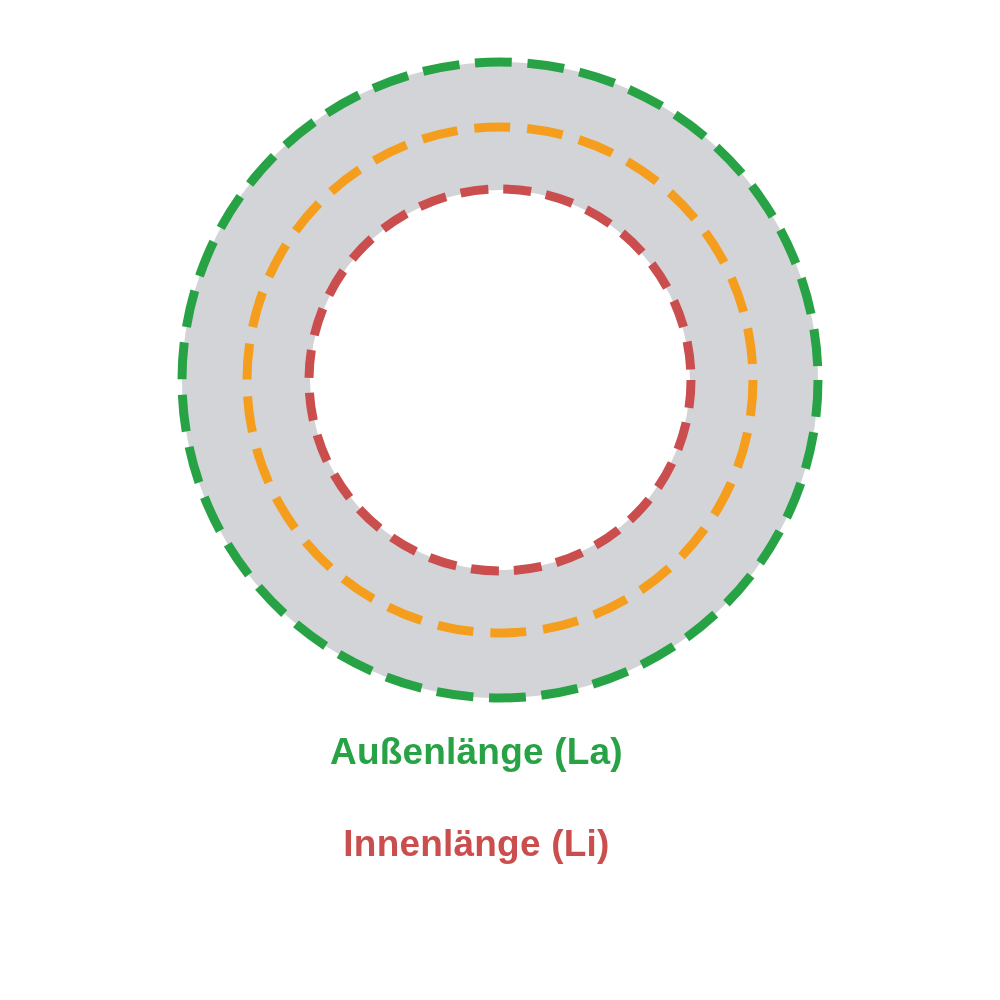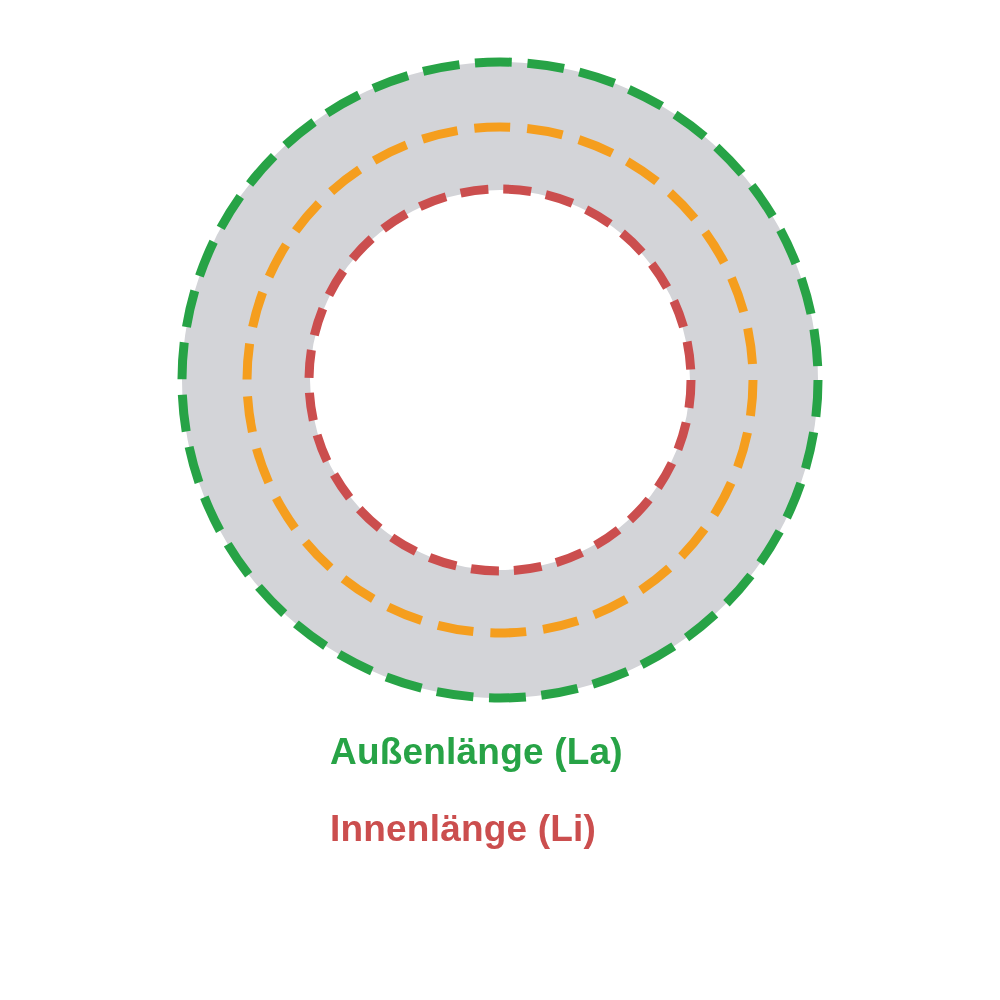--- a/index.html
+++ b/index.html
@@ -19,20 +19,21 @@
       top: 0;
       left: 0;
     }
     .legend {
       position: absolute;
       left: 330px;
       top: 733px;
       display: flex;
       flex-direction: column;
       gap: 40px;
+      align-items: center;
     }
     .legend-label {
       font-size: 37px;
       line-height: 1.0;
       font-weight: bold;
       white-space: nowrap;
       letter-spacing: 0.2px;
     }
   </style>
 </head>
@@ -46,14 +47,14 @@
 
   <circle cx="500" cy="380" r="253" fill="none" stroke-width="9" stroke-dasharray="36 17" stroke="#f59e1e"></circle>
 
   <circle cx="500" cy="380" r="191" fill="none" stroke-width="9" stroke-dasharray="28 15" stroke="#cb4e4e"></circle>
 </svg>
 
 <div class="legend">
   <div class="legend-label" style="color: rgb(39, 163, 70);">Außenlänge (La)</div>
 
 
-  <div class="legend-label" style="color: rgb(203, 78, 78);">Innenlänge (Li)</div>
+  <div class="legend-label" style="color: rgb(203, 78, 78); margin-top: 15px;">Innenlänge (Li)</div>
 </div>
 
 </body></html>

